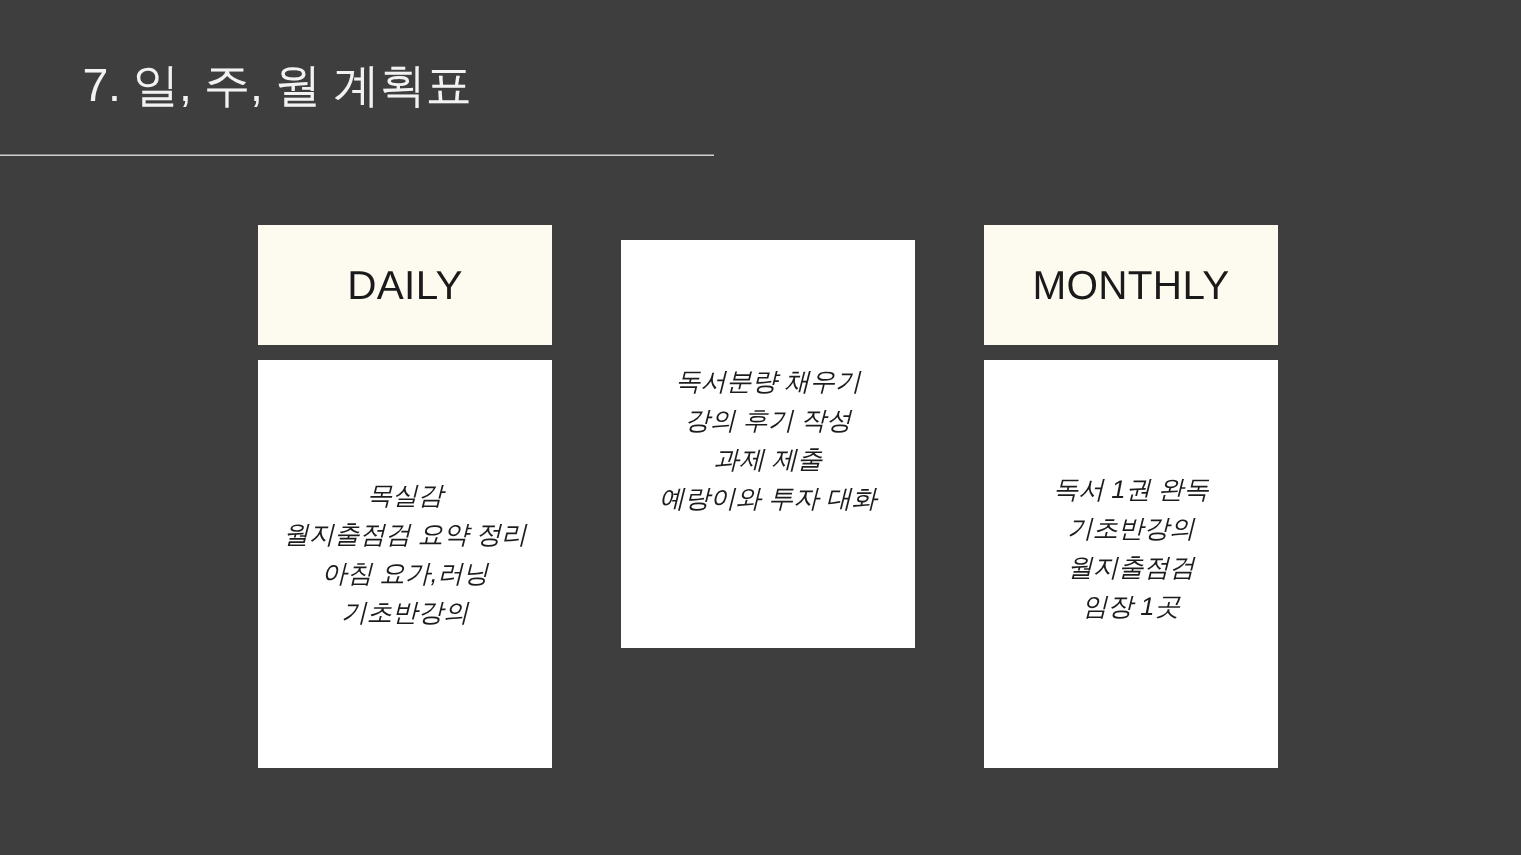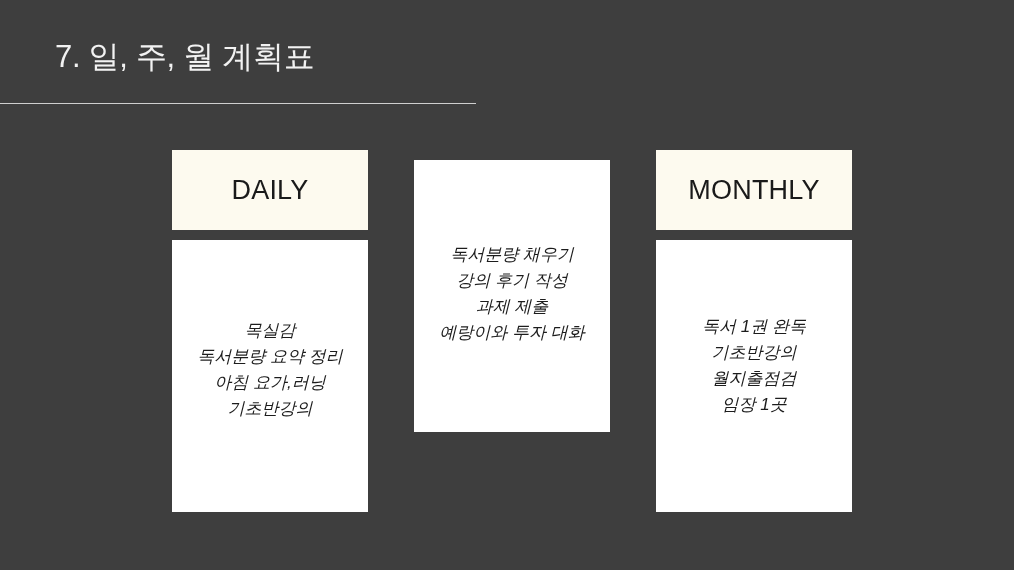--- a/index.html
+++ b/index.html
@@ -133,21 +133,21 @@
   <div class="columns">
 
     <div class="column column-daily">
       <div class="col-header">
         <span class="col-header-label">DAILY</span>
       </div>
       <div class="col-gap"></div>
       <div class="col-body">
         <ul class="col-list">
           <li>목실감</li>
-          <li>독서분량 요약 정리</li>
+          <li>월지출점검 요약 정리</li>
           <li>아침 요가,러닝</li>
           <li>기초반강의</li>
         </ul>
       </div>
     </div>
 
     <div class="column column-weekly">
       <div class="col-gap"></div>
       <div class="col-body">
         <ul class="col-list">

